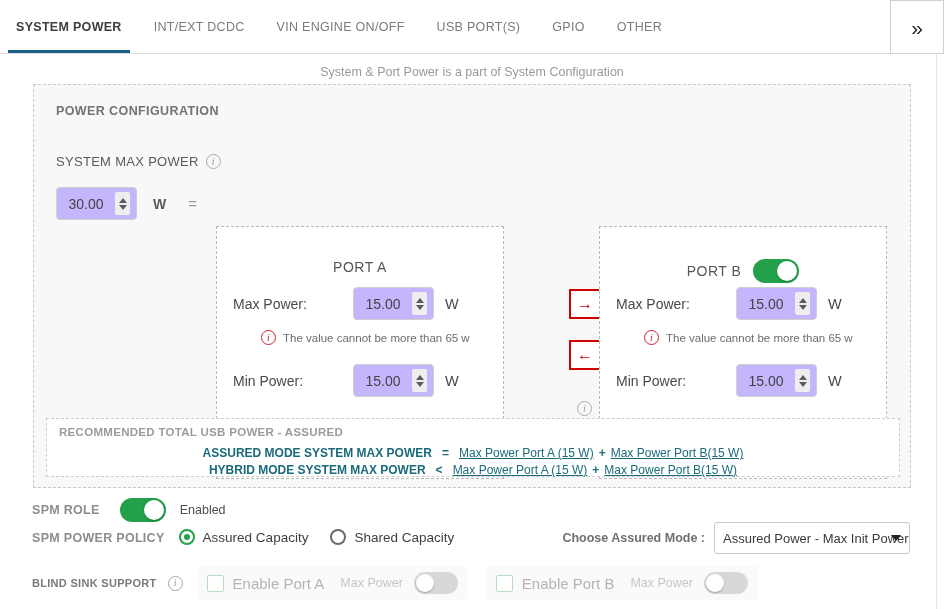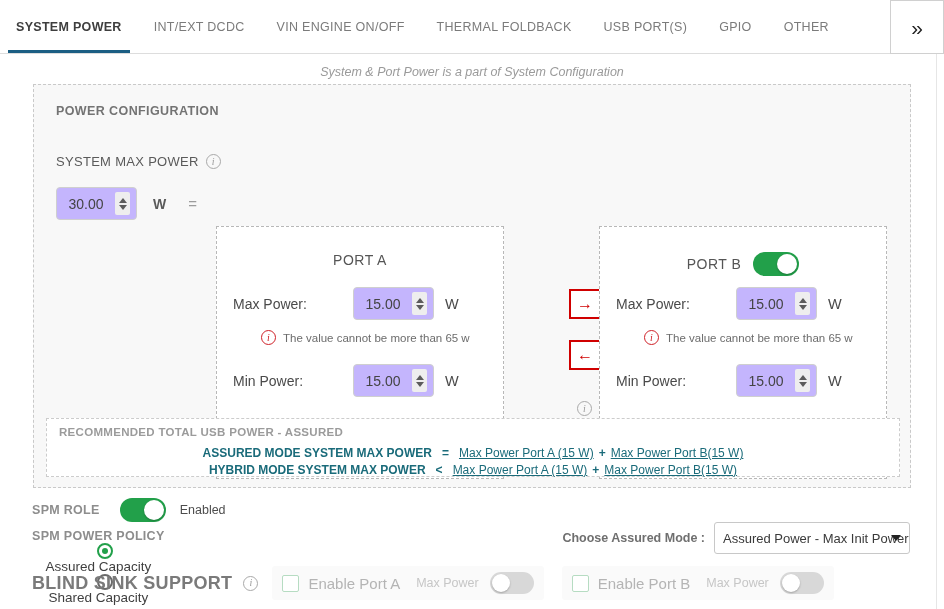--- a/index.html
+++ b/index.html
@@ -45,21 +45,21 @@
     background: #ffffff;
     display: flex; align-items: center; justify-content: center;
     font-size: 21px; color: #222; cursor: pointer;
     line-height: 1;
   }
 
   
   .subtitle {
     position: absolute; left: 0; top: 65px; width: 944px;
     text-align: center;
-    font-size: 12.5px; color: #9a9a9a; font-style: italic;
+    font-size: 12.5px; color: #9a9a9a;
   }
 
   
   .power-panel {
     position: absolute; left: 33px; top: 84px;
     width: 878px; height: 404px;
     border: 1px dashed #c9c9c9;
     background: #f8f8f8;
   }
   .panel-title {
@@ -118,21 +118,21 @@
   
   .portbox {
     position: absolute; top: 141px;
     border: 1px dashed #b8b8b8;
     background: #ffffff;
   }
   .portbox.a { left: 182px; width: 288px; height: 253px; }
   .portbox.b { left: 565px; width: 288px; height: 253px; }
 
   .port-head {
-    position: absolute; left: 0; right: 0; top: 25px;
+    position: absolute; left: 0; right: 0; top: 32px;
     display: flex; align-items: center; justify-content: center; gap: 12px;
     font-size: 14px; color: #555; letter-spacing: .5px;
   }
 
   .toggle {
     position: relative; width: 46px; height: 24px;
     border-radius: 12px; background: #22a04a; cursor: pointer;
     flex: 0 0 auto;
   }
   .toggle .knob {
@@ -208,21 +208,21 @@
     position: absolute; left: 32px; top: 498px;
     display: flex; align-items: center;
   }
   .grey-cap {
     font-size: 12.5px; font-weight: 700; color: #8d8d8d; letter-spacing: .3px;
   }
   .enabled-txt { font-size: 12.5px; color: #4d4d4d; margin-left: 14px; }
 
   .row-spm-policy {
     position: absolute; left: 32px; top: 529px;
-    display: flex; align-items: center; flex-direction: column;
+    display: flex; align-items: flex-end;
   }
   .radio {
     position: relative; width: 16px; height: 16px; border-radius: 50%;
     border: 2px solid #22a04a; background: #fff; cursor: pointer; flex: 0 0 auto;
   }
   .radio.sel::after {
     content: ""; position: absolute; left: 3px; top: 3px;
     width: 6px; height: 6px; border-radius: 50%; background: #22a04a;
   }
   .radio.unsel { border-color: #6a6a6a; }
@@ -245,21 +245,21 @@
     position: absolute; right: 8px; top: 50%; transform: translateY(-50%);
     width: 0; height: 0;
     border-left: 5px solid transparent; border-right: 5px solid transparent;
     border-top: 6px solid #222;
   }
 
   .row-blind {
     position: absolute; left: 32px; top: 566px;
     display: flex; align-items: center;
   }
-  .blind-lbl { font-size: 18px; font-weight: 700; color: #7a7a7a; letter-spacing: .3px; }
+  .blind-lbl { font-size: 11px; font-weight: 700; color: #7a7a7a; letter-spacing: .3px; }
   .blind-group {
     display: flex; align-items: center;
     background: #fafafa; height: 34px; border-radius: 3px;
     padding: 0 10px; margin-left: 14px;
   }
   .checkbox {
     width: 17px; height: 17px; border: 1px solid #b6dcc2; border-radius: 2px;
     background: #ffffff; cursor: pointer; flex: 0 0 auto;
   }
   .blind-txt { font-size: 15px; color: #b4b4b4; margin-left: 9px; }
@@ -280,23 +280,20 @@
 <div class="tabbar">
   <div class="tabs">
     <div class="tab active">
       <span>SYSTEM POWER</span>
     </div>
     <div class="tab">
       <span>INT/EXT DCDC</span>
     </div>
     <div class="tab">
       <span>VIN ENGINE ON/OFF</span>
-    </div>
-    <div class="tab">
-      <span>THERMAL FOLDBACK</span>
     </div>
     <div class="tab">
       <span>USB PORT(S)</span>
     </div>
     <div class="tab">
       <span>GPIO</span>
     </div>
     <div class="tab">
       <span>OTHER</span>
     </div>

